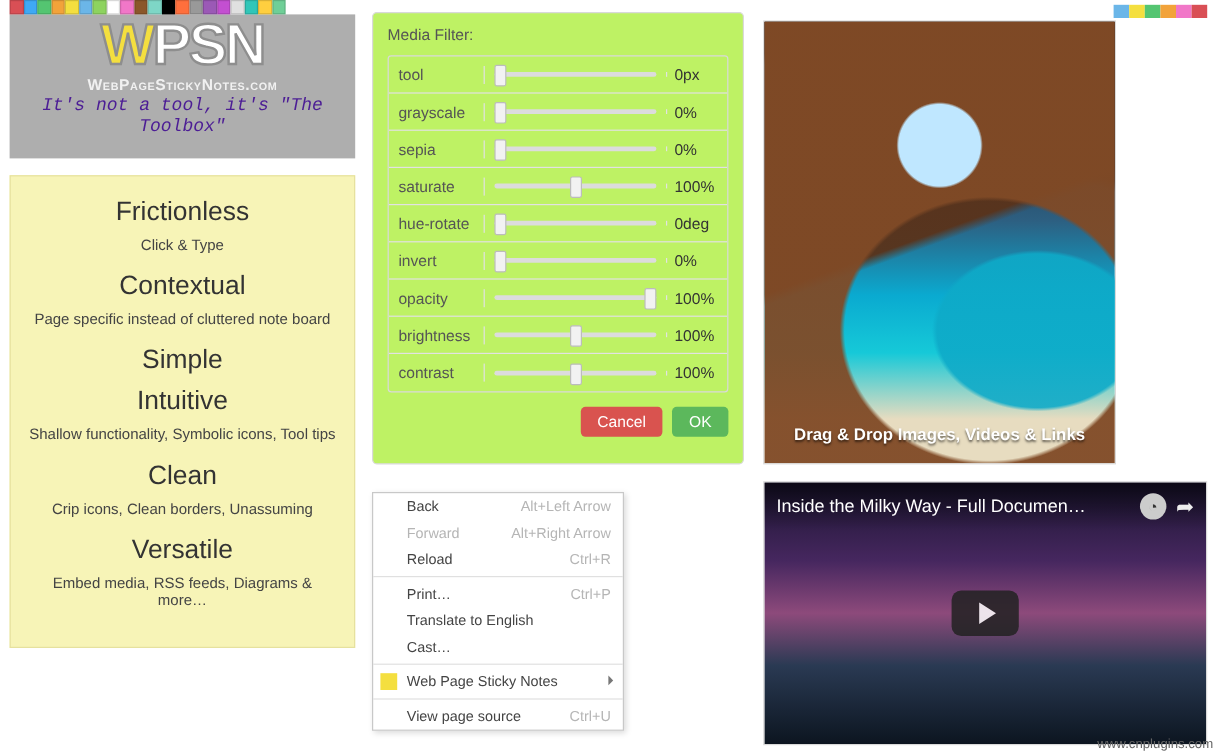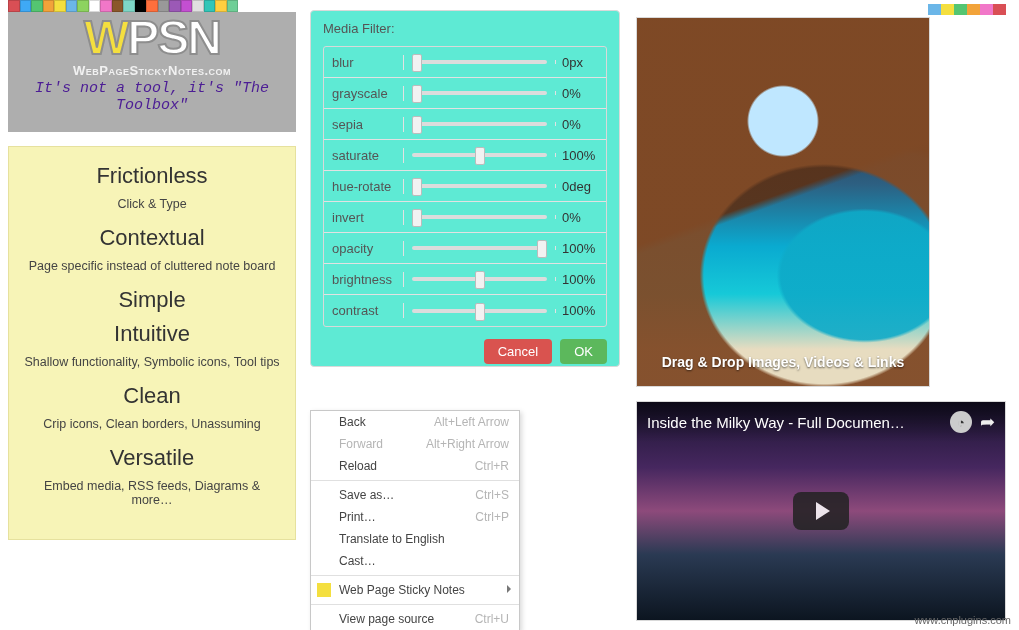--- a/index.html
+++ b/index.html
@@ -84,22 +84,22 @@
 
   
   .center-col {
     position: absolute;
     left: 310px; top: 10px;
     width: 310px;
   }
   .filter-panel {
     border: 1px solid #d9d9d9;
     border-radius: 4px;
-    padding: 10px 12px 2px 12px;
-    background:#5eead4;
+    padding: 10px 12px 22px 12px;
+    background:#bef264;
   }
   .filter-title {
     font-size: 13px;
     color:#555;
     margin-bottom: 10px;
   }
   .filter-table {
     border: 1px solid #d9d9d9;
     border-radius: 3px;
     overflow: hidden;
@@ -325,21 +325,21 @@
       <h2>Versatile</h2>
       <p>Embed media, RSS feeds, Diagrams &amp; more…</p>
     </div>
 </div>
 
 <div class="center-col">
   <div class="filter-panel">
     <div class="filter-title">Media Filter:</div>
     <div class="filter-table" id="filter-table">
         <div class="filter-row">
-          <div class="fr-name">blur</div>
+          <div class="fr-name">tool</div>
           <div class="fr-slider">
             <div class="track">
               <div class="thumb" style="left:4%"></div>
             </div>
           </div>
           <div class="fr-val">0px</div>
         </div>
         <div class="filter-row">
           <div class="fr-name">grayscale</div>
           <div class="fr-slider">
@@ -427,24 +427,20 @@
     </div>
     <div class="ctx-item disabled">
       <span>Forward</span>
       <span class="sc">Alt+Right Arrow</span>
     </div>
     <div class="ctx-item">
       <span>Reload</span>
       <span class="sc">Ctrl+R</span>
     </div>
     <div class="ctx-sep"></div>
-    <div class="ctx-item">
-      <span>Save as…</span>
-      <span class="sc">Ctrl+S</span>
-    </div>
     <div class="ctx-item">
       <span>Print…</span>
       <span class="sc">Ctrl+P</span>
     </div>
     <div class="ctx-item">
       <span>Translate to English</span>
     </div>
     <div class="ctx-item">
       <span>Cast…</span>
     </div>

